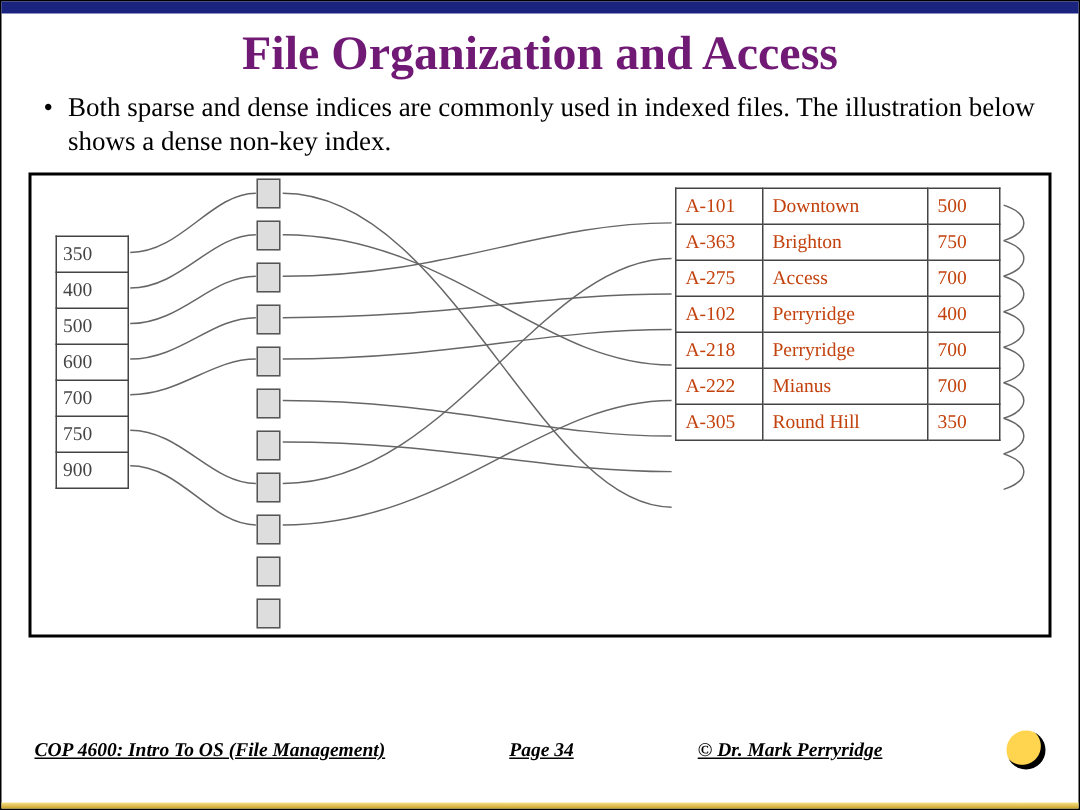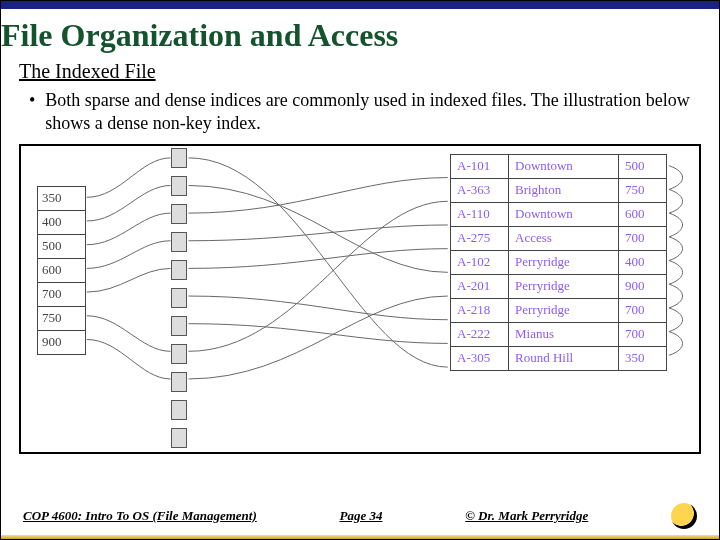--- a/index.html
+++ b/index.html
@@ -1,48 +1,47 @@
 <!DOCTYPE html>
 <html><head>
 <meta charset="utf-8">
 <style>
   *{box-sizing:border-box;margin:0;padding:0}
   html,body{width:720px;height:540px;overflow:hidden;font-family:"Times New Roman",serif;background:#fff}
   .slide{width:720px;height:540px;position:relative;border:1px solid #000}
   .topbar{height:8px;background:#1a237e}
-  .title{font-size:32px;color:#14532d;text-align:left;padding:8px 0 6px}
+  .title{font-size:32px;color:#701a75;text-align:center;padding:8px 0 6px}
   .subtitle{font-size:20px;text-decoration:underline;padding:0 18px 6px}
   .bullet-wrap{padding:0 28px 8px 28px}
   .bullet{display:flex;gap:10px;font-size:18px;line-height:1.3}
   .bullet .dot{flex:0 0 auto}
   .diagram{margin:0 18px;border:2px solid #000;height:310px;position:relative;background:#fff}
   .idx-table{position:absolute;left:16px;top:40px;border-collapse:collapse}
   .idx-table td{border:1px solid #444;width:48px;height:24px;font-size:13px;padding:0 4px;background:#fff;color:#444}
   .buckets{position:absolute;left:150px;top:0}
   .bucket{position:absolute;width:16px;height:20px;border:1px solid #555;background:#ddd}
   .rec-table{position:absolute;right:32px;top:8px;border-collapse:collapse}
-  .rec-table td{border:1px solid #444;height:24px;font-size:13px;padding:0 6px;background:#fff;color:#8b5cf6}
+  .rec-table td{border:1px solid #444;height:24px;font-size:13px;padding:0 6px;background:#fff;color:#c2410c}
   .rec-table td:nth-child(1){width:58px}
   .rec-table td:nth-child(2){width:110px}
   .rec-table td:nth-child(3){width:48px}
   svg.lines{position:absolute;left:0;top:0;width:100%;height:100%;pointer-events:none}
   svg.lines path{stroke:#666;stroke-width:1;fill:none}
-  .footer{position:absolute;left:0;right:0;bottom:10px;display:flex;align-items:center;justify-content:space-between;padding:0 22px;font-size:13px;font-style:italic;font-weight:bold;font-family:"Times New Roman",serif}
+  .footer{position:absolute;left:0;right:0;bottom:26px;display:flex;align-items:center;justify-content:space-between;padding:0 22px;font-size:13px;font-style:italic;font-weight:bold;font-family:"Times New Roman",serif}
   .footer-item{white-space:nowrap}
   .ftext{text-decoration:underline}
   .footer .logo{width:26px;height:26px;border-radius:50%;background:radial-gradient(circle at 40% 40%,#ffd54f 0 55%,#000 58% 100%);flex:0 0 auto}
   .gold{position:absolute;left:0;right:0;bottom:0;height:4px;background:linear-gradient(#f9e28a,#c9a227)}
 </style>
 </head>
 <body>
 
 <div class="slide">
   <div class="topbar"></div>
   <h1 class="title">File Organization and Access</h1>
-  <div class="subtitle">The Indexed File</div>
 
   <div class="bullet-wrap">
     <div class="bullet">
       <span class="dot">•</span>
       <span>Both sparse and dense indices are commonly used in indexed files.  The illustration below shows a dense non-key index.</span>
     </div>
   </div>
 
   <div class="diagram">
     <table class="idx-table">
@@ -91,38 +90,28 @@
             <td>A-101</td>
             <td>Downtown</td>
             <td>500</td>
           </tr>
       <tr>
             <td>A-363</td>
             <td>Brighton</td>
             <td>750</td>
           </tr>
       <tr>
-            <td>A-110</td>
-            <td>Downtown</td>
-            <td>600</td>
-          </tr>
-      <tr>
             <td>A-275</td>
             <td>Access</td>
             <td>700</td>
           </tr>
       <tr>
             <td>A-102</td>
             <td>Perryridge</td>
             <td>400</td>
-          </tr>
-      <tr>
-            <td>A-201</td>
-            <td>Perryridge</td>
-            <td>900</td>
           </tr>
       <tr>
             <td>A-218</td>
             <td>Perryridge</td>
             <td>700</td>
           </tr>
       <tr>
             <td>A-222</td>
             <td>Mianus</td>
             <td>700</td>

